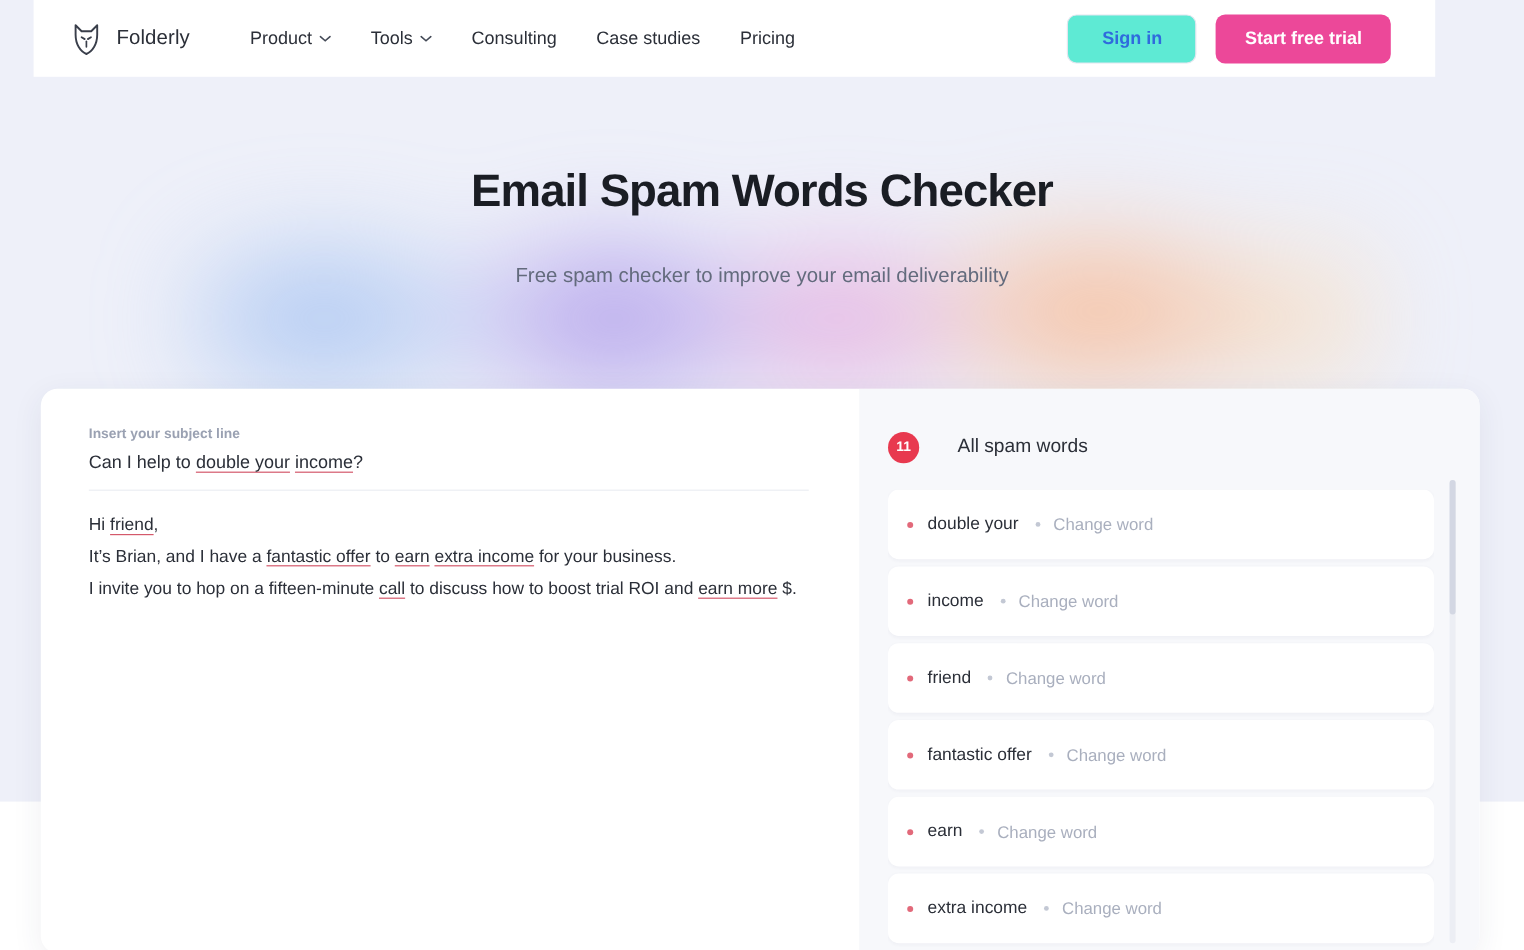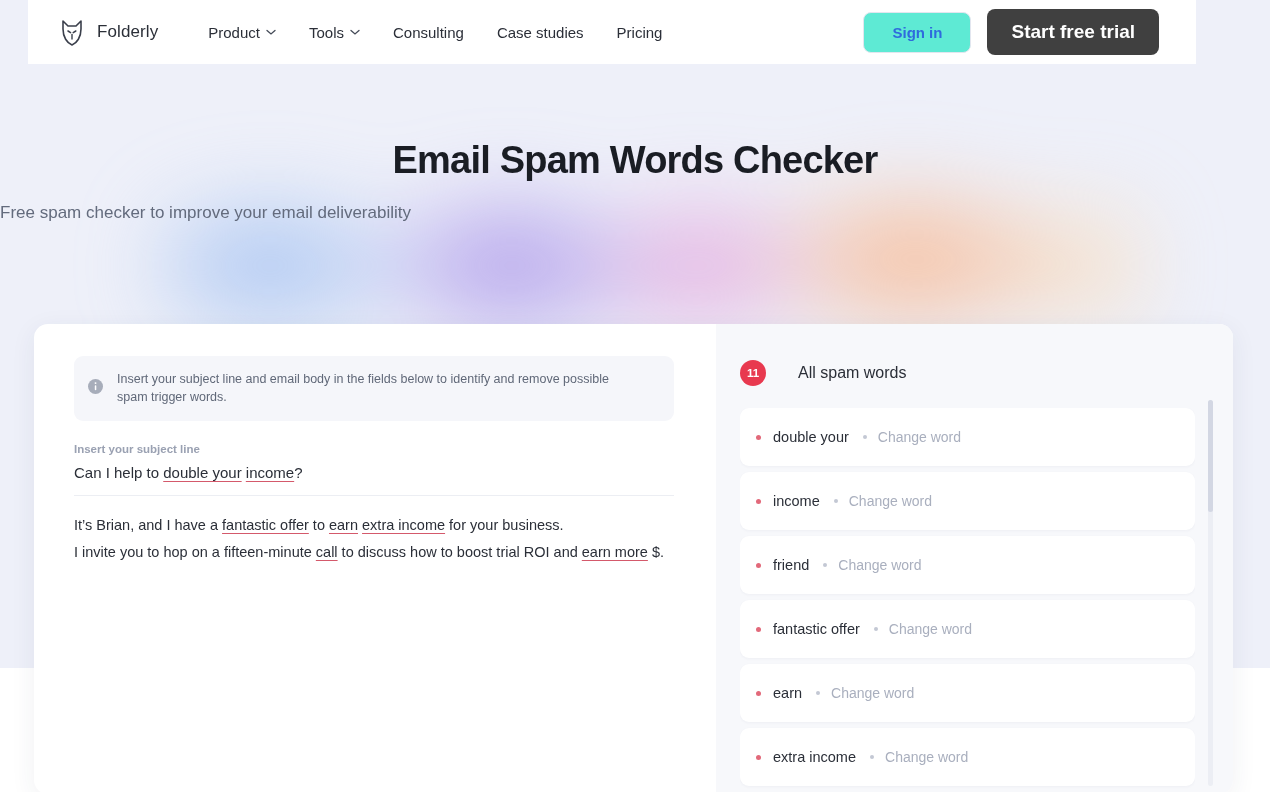--- a/index.html
+++ b/index.html
@@ -49,34 +49,34 @@
     display: flex; align-items: center; cursor: pointer; white-space: nowrap; text-align: right;
   }
   .chev { margin-left: 6px; display: inline-block; line-height: 0; }
   .nav-actions { margin-left: auto; display: flex; align-items: center; margin-right: 37px; }
   .btn-signin {
     font-size: 15px; color: #2f6bdd; font-weight: bold;
     background: #5eead4; border: 1px solid #e2e6ef; border-radius: 8px;
     padding: 11px 28px; cursor: pointer; margin-right: 16px;
   }
   .btn-trial {
-    font-size: 19px; color: #ffffff; font-weight: bold;
-    background: #404040; border: none; border-radius: 8px;
+    font-size: 15px; color: #ffffff; font-weight: bold;
+    background: #ec4899; border: none; border-radius: 8px;
     padding: 12px 24px; cursor: pointer;
   }
 
   
   .hero-title {
     position: absolute; left: 0; top: 139px; width: 1270px;
     text-align: center; font-size: 38px; font-weight: bold;
     color: #1a1d24; letter-spacing: -0.8px;
   }
   .hero-sub {
-    position: absolute; left: 0; top: 203px; width: 1270px;
-    text-align: left; font-size: 17px; color: #636b7d;
+    position: absolute; left: 0; top: 220px; width: 1270px;
+    text-align: center; font-size: 17px; color: #636b7d;
   }
 
   
   .card {
     position: absolute; left: 34px; top: 324px;
     width: 1199px; height: 470px;
     background: #ffffff; border-radius: 14px;
     box-shadow: 0 6px 26px rgba(40,50,90,0.07);
     display: flex;
     overflow: hidden;
@@ -197,35 +197,26 @@
       <button class="btn-trial">Start free trial</button>
     </div>
   </div>
 
   <div class="hero-title">Email Spam Words Checker</div>
   <div class="hero-sub">Free spam checker to improve your email deliverability</div>
 
   <div class="card">
 
     <div class="editor-pane">
-      <div class="info-box">
-        <span class="info-icon">
-          <svg width="15" height="15" viewBox="0 0 15 15">
-            <circle cx="7.5" cy="7.5" r="7.5" fill="#a7adba"></circle>
-            <rect x="6.8" y="6.2" width="1.5" height="5" rx="0.7" fill="#fff"></rect>
-            <circle cx="7.55" cy="4.1" r="0.95" fill="#fff"></circle>
-          </svg>
-        </span>
-        <div class="info-text">Insert your subject line and email body in the fields below to identify and remove possible spam trigger words.</div>
-      </div>
 
       <div class="field-label">Insert your subject line</div>
       <div class="subject-line"><span>Can I help to </span><span class="spam-mark">double your</span><span> </span><span class="spam-mark">income</span><span>?</span></div>
       <div class="divider"></div>
       <div class="body-text">
+          <div><span>Hi </span><span class="spam-mark">friend</span><span>,</span></div>
           <div><span>It’s Brian, and I have a </span><span class="spam-mark">fantastic offer</span><span> to </span><span class="spam-mark">earn</span><span> </span><span class="spam-mark">extra income</span><span> for your business.</span></div>
           <div><span>I invite you to hop on a fifteen-minute </span><span class="spam-mark">call</span><span> to discuss how to boost trial ROI and  </span><span class="spam-mark">earn more</span><span> $.</span></div>
         </div>
     </div>
 
     <div class="list-pane">
       <div class="list-head">
         <div class="count-badge">11</div>
         <div class="list-title">All spam words</div>
       </div>

